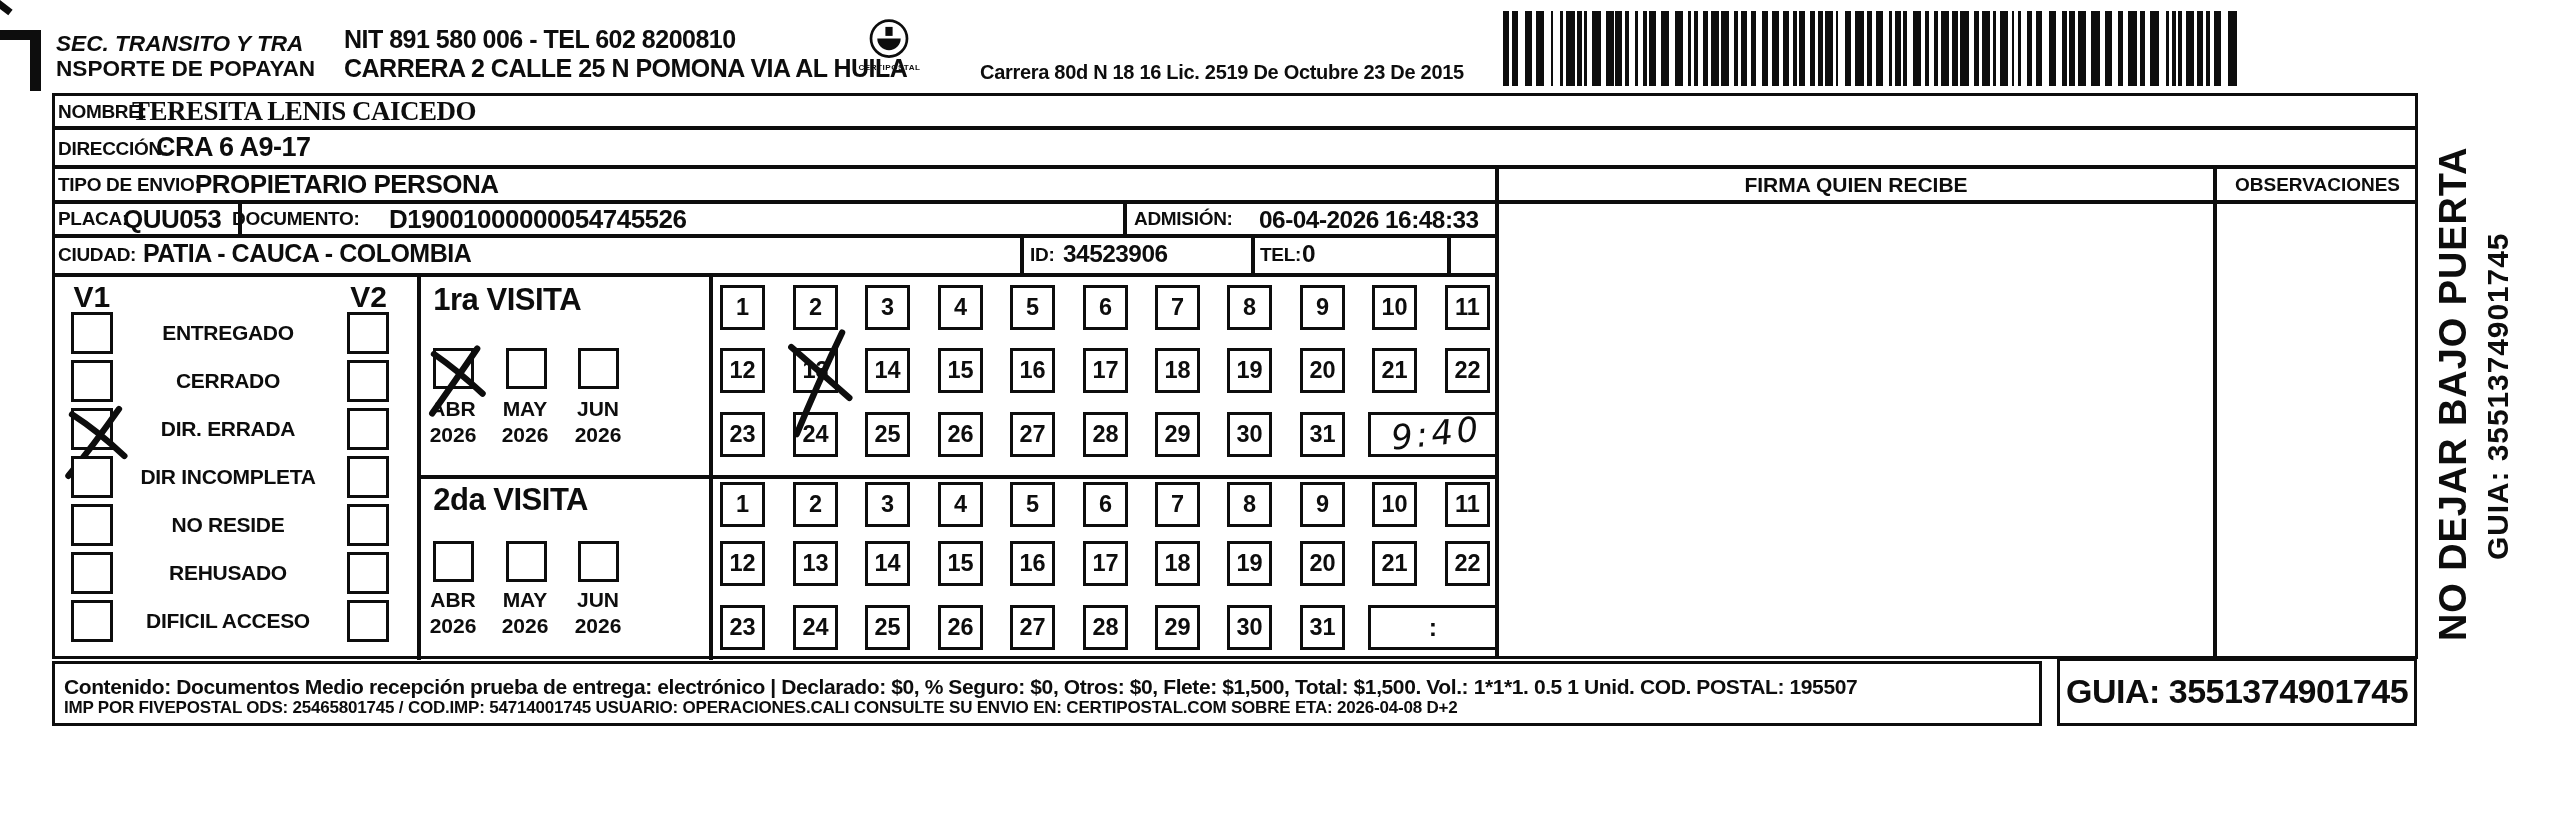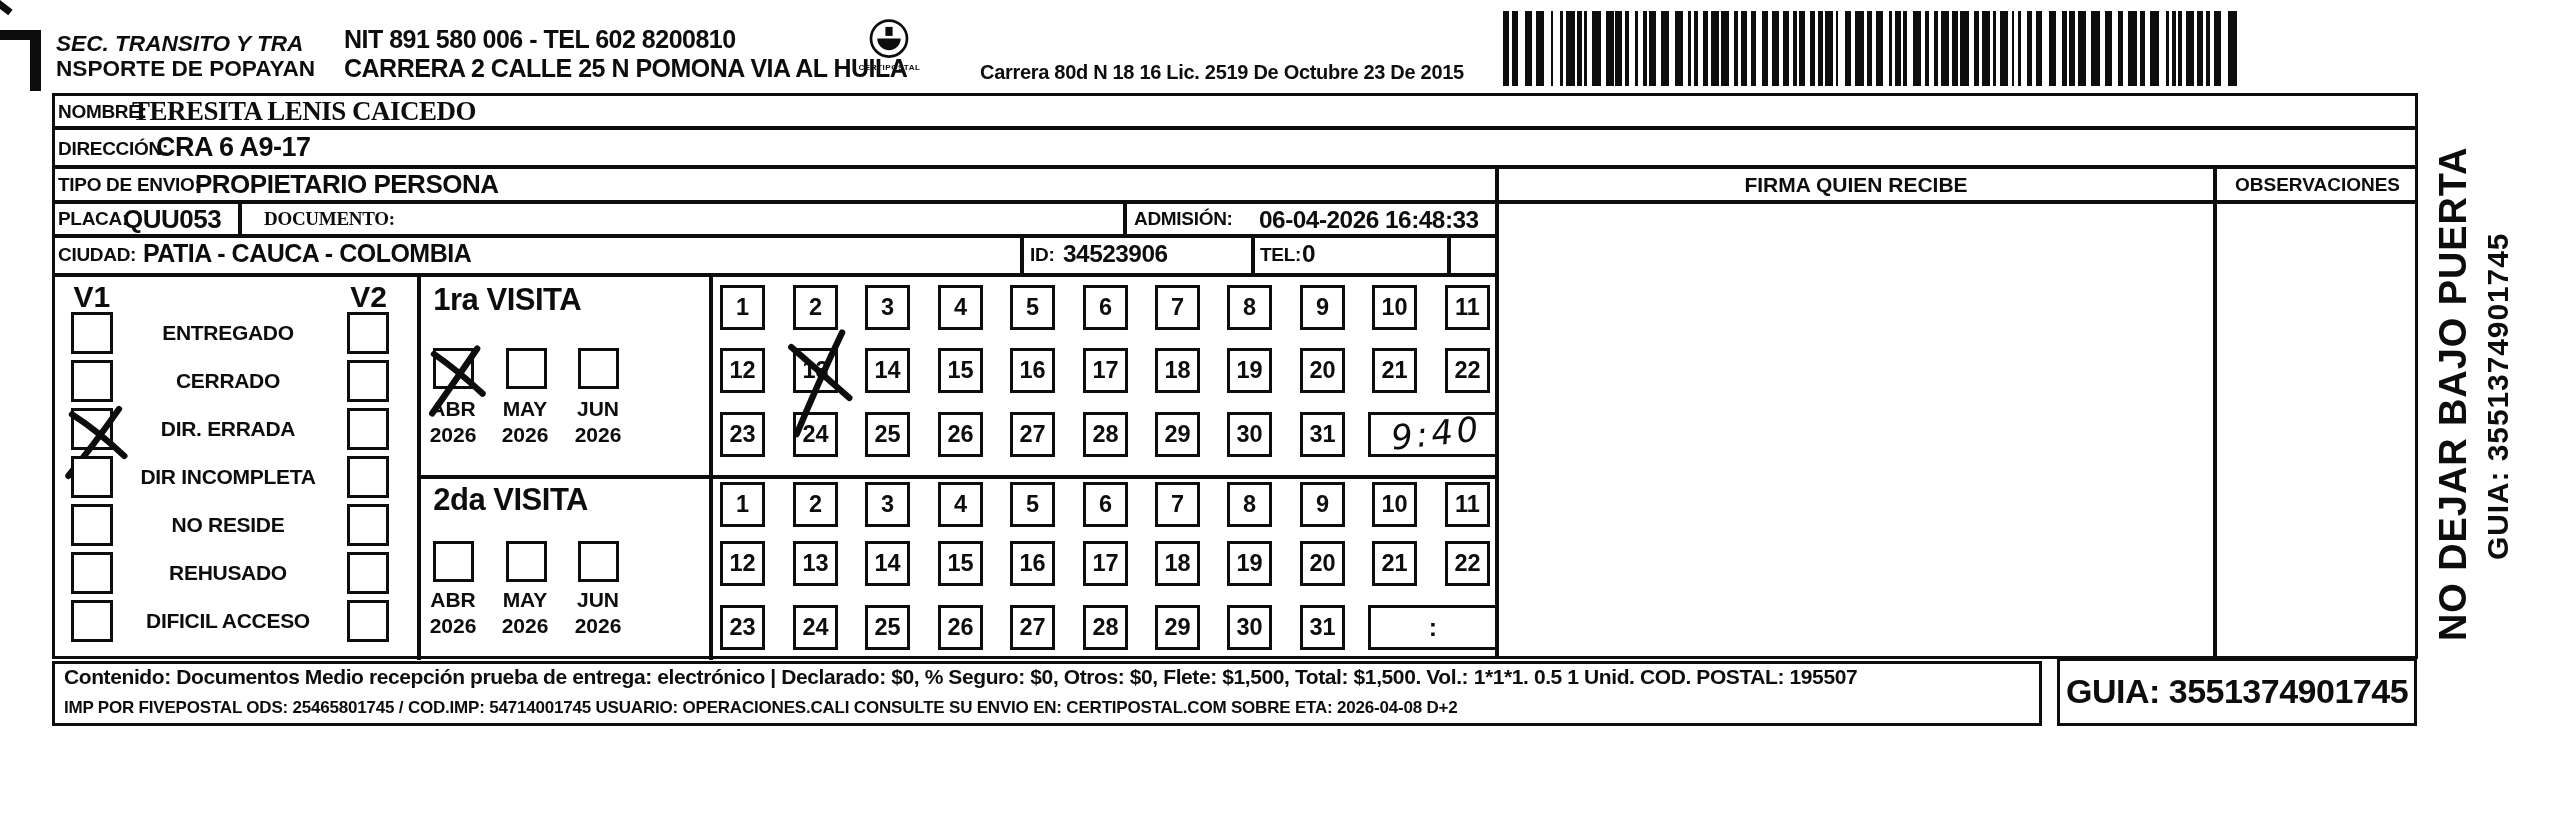--- a/index.html
+++ b/index.html
@@ -73,21 +73,22 @@
   <div class="abs lbl" style="left:58px;top:174px;">TIPO DE ENVIO:</div>
   <div class="abs val" style="left:195px;top:169px;font-size:26px;">PROPIETARIO PERSONA</div>
 
   <div class="abs b center" style="left:1499px;top:173px;width:714px;font-size:21px;">FIRMA QUIEN RECIBE</div>
   <div class="abs b center" style="left:2217px;top:174px;width:201px;font-size:19px;">OBSERVACIONES</div>
   <div class="abs" style="left:1499px;top:204px;width:714px;height:455px;"></div>
   <div class="abs" style="left:2217px;top:204px;width:201px;height:455px;"></div>
 
   <div class="abs lbl" style="left:58px;top:208px;">PLACA:</div>
   <div class="abs val" style="left:123px;top:204px;font-size:26px;">QUU053</div>
-  <div class="abs lbl" style="left:264px;top:208px;font-family:Liberation Serif, serif;">DOCUMENTO:</div>
+  <div class="abs lbl" style="left:232px;top:208px;">DOCUMENTO:</div>
+  <div class="abs val" style="left:389px;top:204px;font-size:26px;">D19001000000054745526</div>
   <div class="abs lbl" style="left:1134px;top:208px;">ADMISIÓN:</div>
   <div class="abs val" style="left:1259px;top:206px;font-size:24.4px;">06-04-2026 16:48:33</div>
 
   <div class="abs lbl" style="left:58px;top:244px;">CIUDAD:</div>
   <div class="abs val" style="left:143px;top:239px;font-size:25px;">PATIA - CAUCA - COLOMBIA</div>
   <div class="abs lbl" style="left:1030px;top:244px;">ID:</div>
   <div class="abs val" style="left:1063px;top:240px;font-size:24.4px;">34523906</div>
   <div class="abs lbl" style="left:1260px;top:244px;">TEL:</div>
   <div class="abs val" style="left:1302px;top:240px;font-size:24.4px;">0</div>
 
@@ -233,21 +234,21 @@
       <div class="cellnum" style="left: 666px; top: 128px;">28</div>
       <div class="cellnum" style="left: 738px; top: 128px;">29</div>
       <div class="cellnum" style="left: 810px; top: 128px;">30</div>
       <div class="cellnum" style="left: 883px; top: 128px;">31</div>
       <div class="abs" style="left: 951px; top: 128px; width: 131px; height: 45px; border: 3.6px solid rgb(13, 13, 13); box-sizing: border-box; overflow: visible;">
         <div class="abs b center" style="left: 0px; top: 0px; width: 124px; font-size: 25px; line-height: 38px;">:</div>
       </div>
     </div>
 
   <div class="abs" style="left:52px;top:661px;width:1990px;height:65px;border:3.6px solid #0d0d0d;box-sizing:border-box;">
-    <div class="abs b" style="left:9px;top:1px;font-size:21px;letter-spacing:-0.4px;white-space:nowrap;">Contenido: Documentos Medio recepción prueba de entrega: electrónico | Declarado: $0, % Seguro: $0, Otros: $0, Flete: $1,500, Total: $1,500. Vol.: 1*1*1. 0.5  1 Unid. COD. POSTAL: 195507</div>
+    <div class="abs b" style="left:9px;top:11px;font-size:21px;letter-spacing:-0.4px;white-space:nowrap;">Contenido: Documentos Medio recepción prueba de entrega: electrónico | Declarado: $0, % Seguro: $0, Otros: $0, Flete: $1,500, Total: $1,500. Vol.: 1*1*1. 0.5  1 Unid. COD. POSTAL: 195507</div>
     <div class="abs b" style="left:9px;top:34px;font-size:17px;letter-spacing:-0.2px;white-space:nowrap;">IMP POR FIVEPOSTAL ODS: 25465801745 / COD.IMP: 54714001745 USUARIO: OPERACIONES.CALI CONSULTE SU ENVIO EN: CERTIPOSTAL.COM SOBRE ETA: 2026-04-08 D+2</div>
   </div>
   <div class="abs b center" style="left:2057px;top:658px;width:360px;height:68px;border:3.6px solid #0d0d0d;box-sizing:border-box;">
     <div style="font-size:34px;line-height:61px;letter-spacing:-0.5px;">GUIA: 3551374901745</div>
   </div>
 
   <div class="abs b vert" style="left:2432px;top:116px;width:49px;height:556px;font-size:38px;letter-spacing:0.9px;">NO DEJAR BAJO PUERTA</div>
   <div class="abs b vert" style="left:2481px;top:143px;width:42px;height:507px;font-size:30px;letter-spacing:0.9px;">GUIA: 3551374901745</div>
 
 </div>

